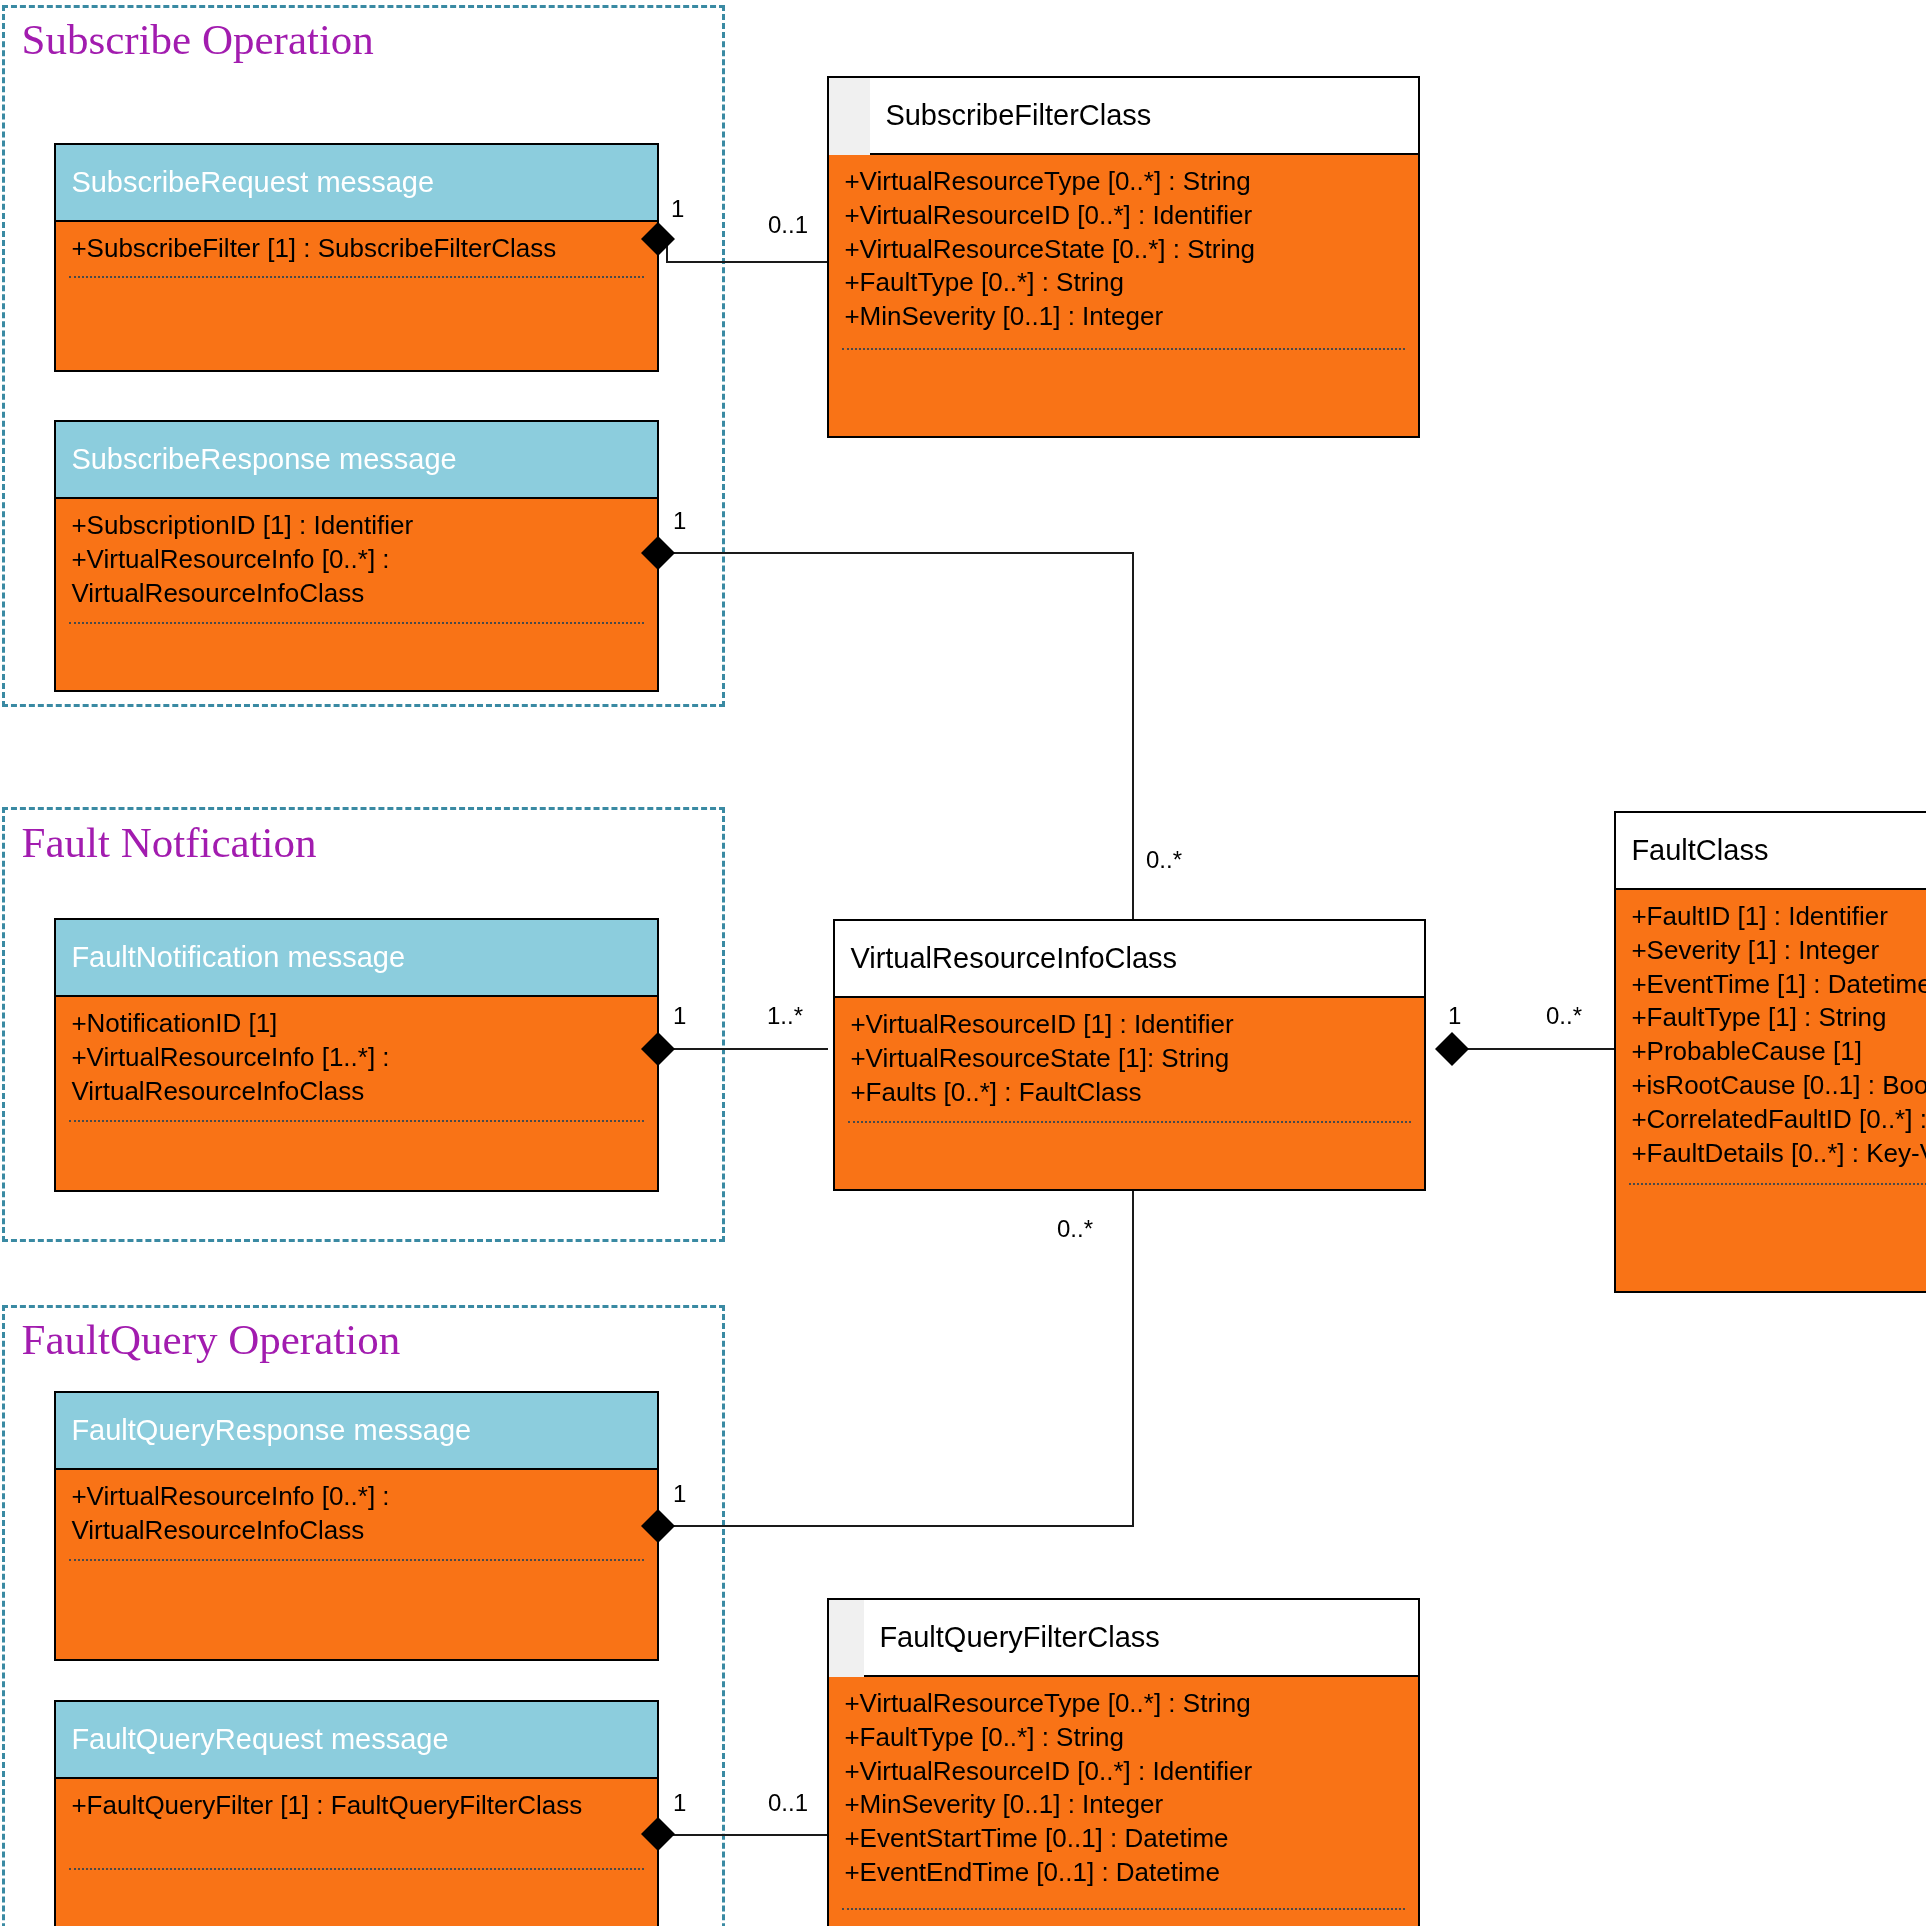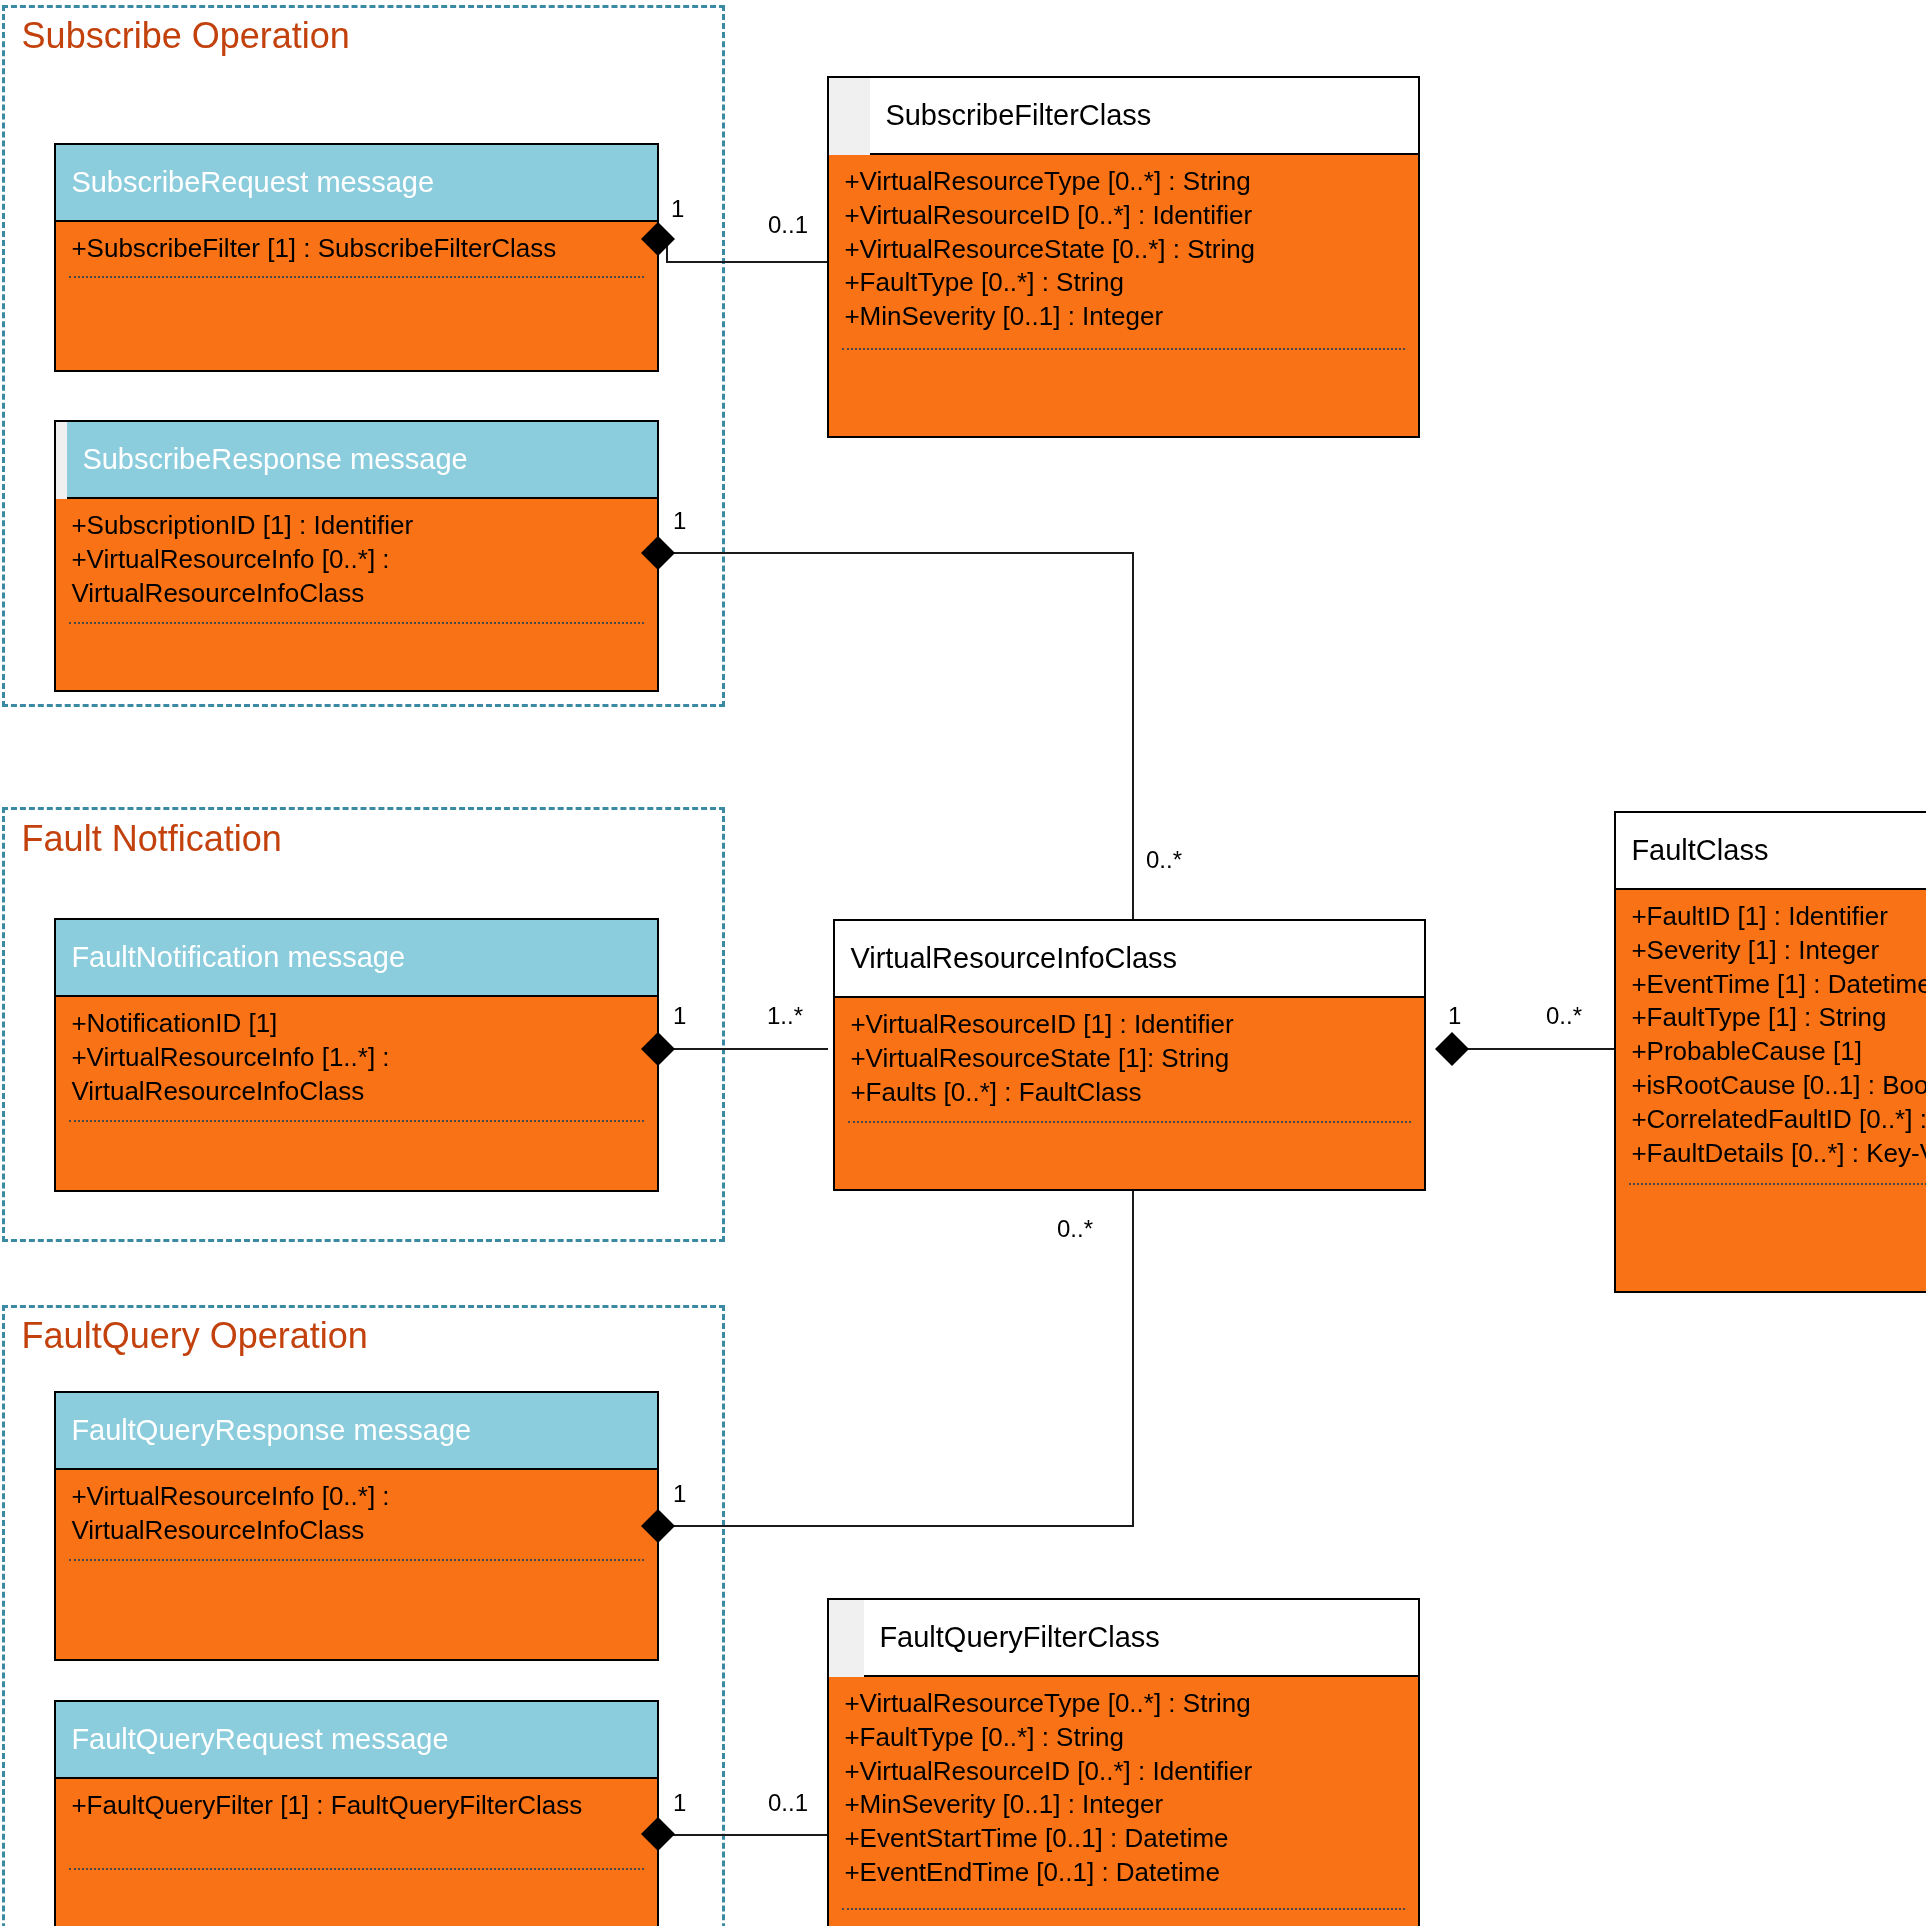--- a/index.html
+++ b/index.html
@@ -8,25 +8,25 @@
 
   
   .group{
     position:absolute;
     border:3.5px dashed #3A8AA3;
     box-sizing:border-box;
     background:transparent;
   }
   .group-title{
     position:absolute;
-    color:#c2410c;
-    font-size:36px;
+    color:#a21caf;
+    font-size:43px;
     line-height:1;
     white-space:nowrap;
-    font-family:Liberation Sans, sans-serif;
+    font-family:Liberation Serif, serif;
   }
 
   
   .umlbox{
     position:absolute;
     box-sizing:border-box;
     border:2.7px solid #000;
     background:#F0F0F0;
     overflow:hidden;
   }
@@ -129,21 +129,21 @@
       <div class="attr">+VirtualResourceType [0..*] : String</div>
       <div class="attr">+VirtualResourceID [0..*] : Identifier</div>
       <div class="attr">+VirtualResourceState [0..*] : String</div>
       <div class="attr">+FaultType [0..*] : String</div>
       <div class="attr">+MinSeverity [0..1] : Integer</div>
       <div class="opsep" style="top:193px;"></div>
     </div>
   </div>
 
   <div class="umlbox" style="left:54px; top:420px; width:605px; height:272px;">
-    <div class="hdr msg" style="height:77px;margin-left:11px;">SubscribeResponse message</div>
+    <div class="hdr msg" style="height:77px;">SubscribeResponse message</div>
     <div class="body" style="height:192px;">
       <div class="attr">+SubscriptionID [1] : Identifier</div>
       <div class="attr wrap" style="width:535px;">+VirtualResourceInfo [0..*] : VirtualResourceInfoClass</div>
       <div class="opsep" style="top:123px;"></div>
     </div>
   </div>
 
   <div class="umlbox" style="left:54px; top:918px; width:605px; height:274px;">
     <div class="hdr msg" style="height:77px;">FaultNotification message</div>
     <div class="body" style="height:195px;">

